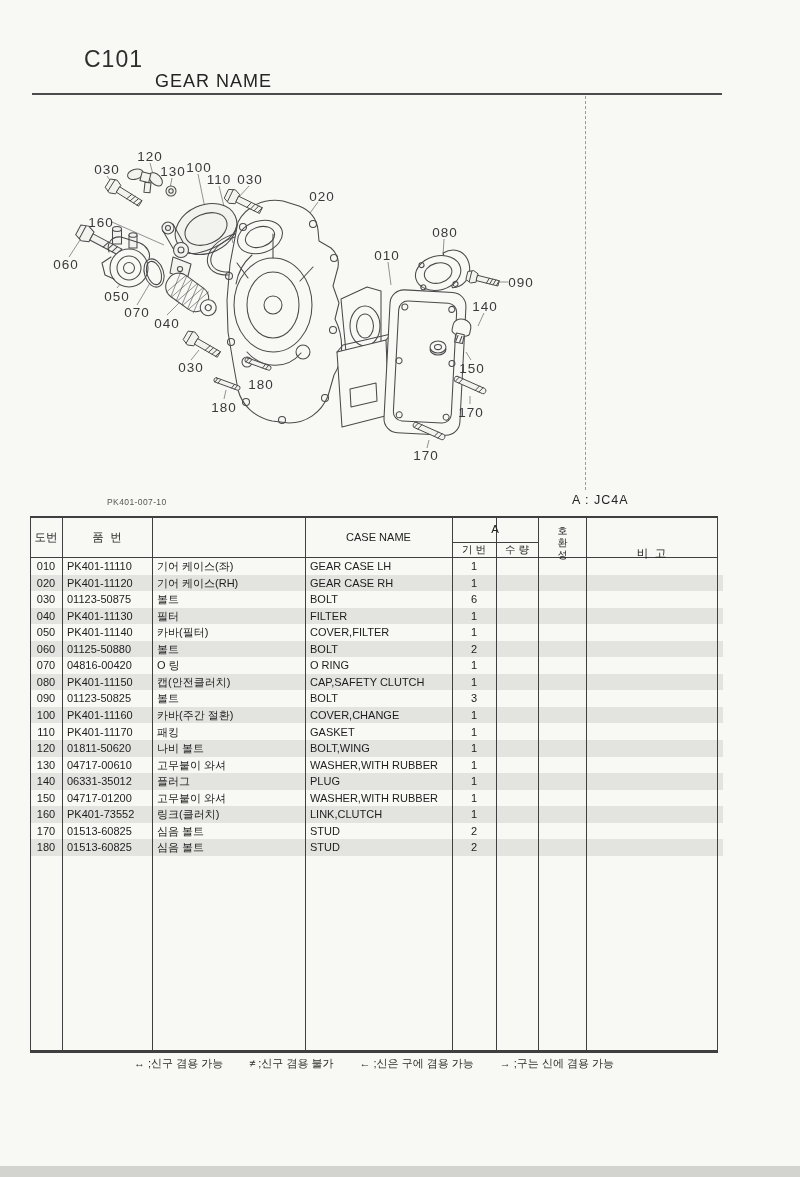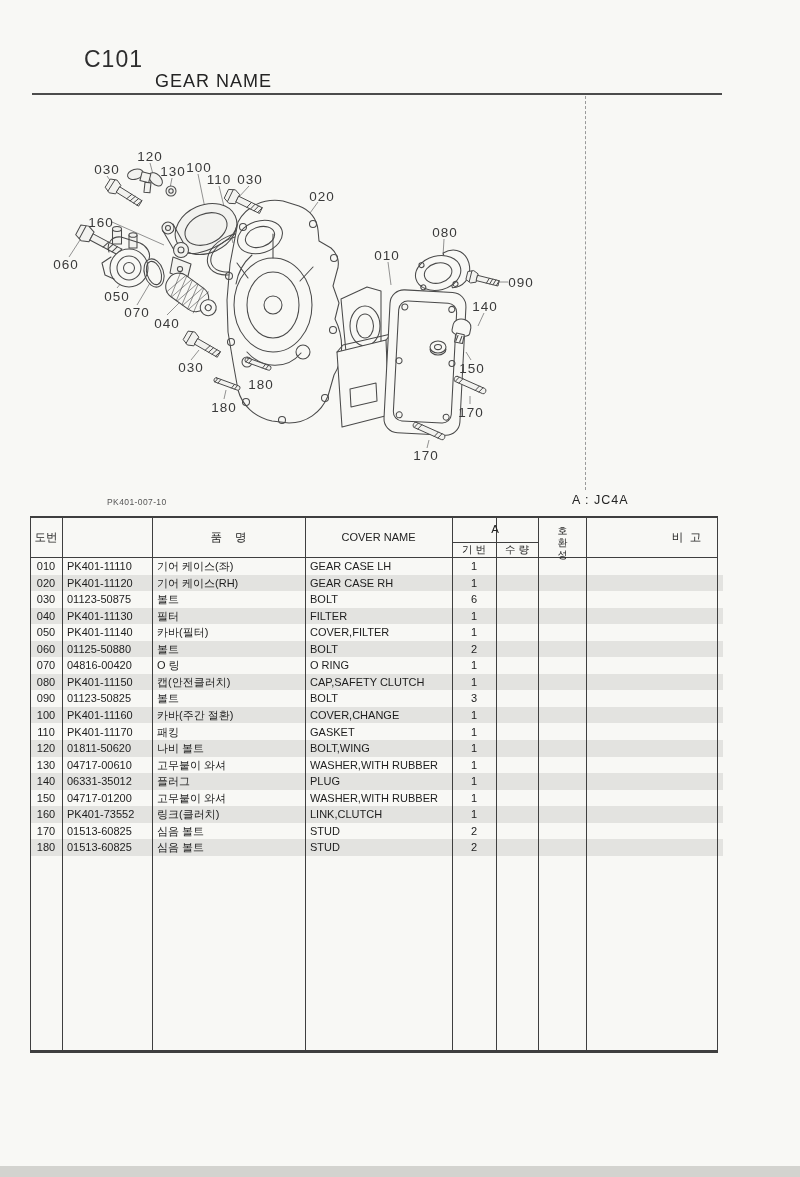--- a/index.html
+++ b/index.html
@@ -300,23 +300,24 @@
     <div class="vl" style="left:32px;"></div>
     <div class="vl" style="left:122px;"></div>
     <div class="vl" style="left:275px;"></div>
     <div class="vl" style="left:422px;"></div>
     <div class="vl" style="left:466px;"></div>
     <div class="vl" style="left:508px;"></div>
     <div class="vl" style="left:556px;"></div>
     <div class="vl" style="left:687px;"></div>
 
     <div class="h" style="left:0;top:0;width:32px;line-height:42px;">도번</div>
-    <div class="h" style="left:122px;top:0;width:153px;line-height:42px;">품    명</div>
-    <div class="h" style="left:275px;top:0;width:147px;line-height:42px;font-size:11px;">COVER NAME</div>
+    <div class="h" style="left:32px;top:0;width:90px;line-height:42px;">품  번</div>
+    <div class="h" style="left:275px;top:0;width:147px;line-height:42px;font-size:11px;">CASE NAME</div>
     <div class="h" style="left:422px;top:0;width:86px;line-height:26px;">A</div>
     <div class="h" style="left:422px;top:26px;width:44px;line-height:15px;font-size:10.5px;">기 번</div>
     <div class="h" style="left:466px;top:26px;width:42px;line-height:15px;font-size:10.5px;">수 량</div>
     <div class="h h-compat" style="left:508px;top:1px;width:48px;height:40px;"><span>호환성</span></div>
-    <div class="h" style="left:556px;top:0;width:131px;line-height:42px;margin-left:35px;">비  고</div>
+    <div class="h" style="left:556px;top:16px;width:131px;line-height:42px;">비  고</div>
   </div>
 
+  <div class="abs legend" id="legend"><span>↔ ;신구 겸용 가능</span><span>≠ ;신구 겸용 불가</span><span>← ;신은 구에 겸용 가능</span><span>→ ;구는 신에 겸용 가능</span></div>
   <div class="abs scan-band"></div>
 </div>
 
 </body></html>

